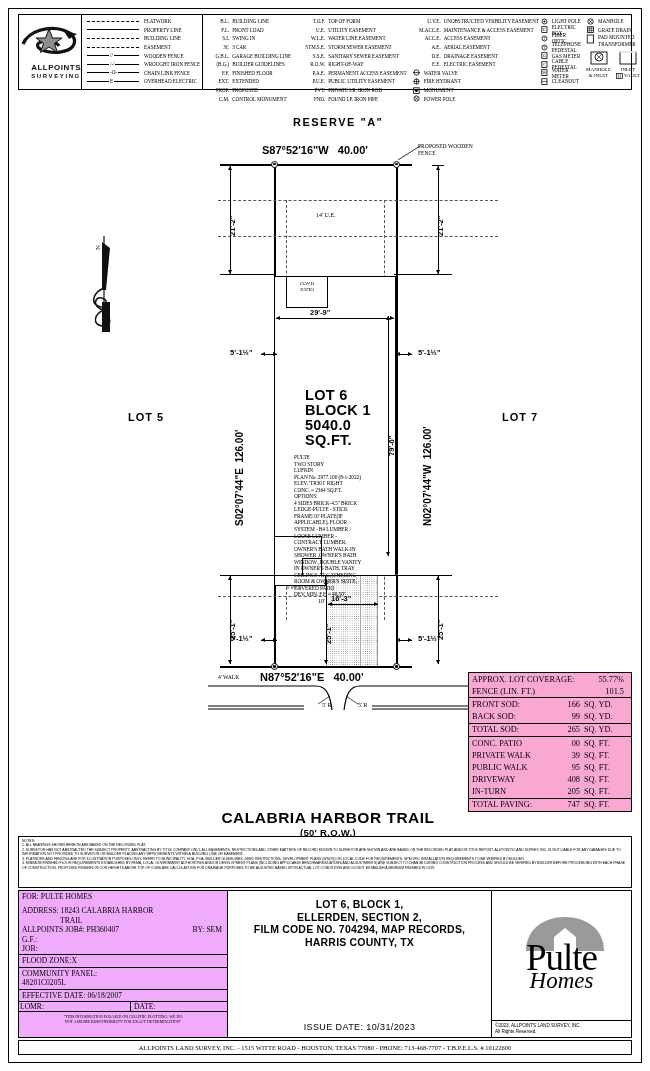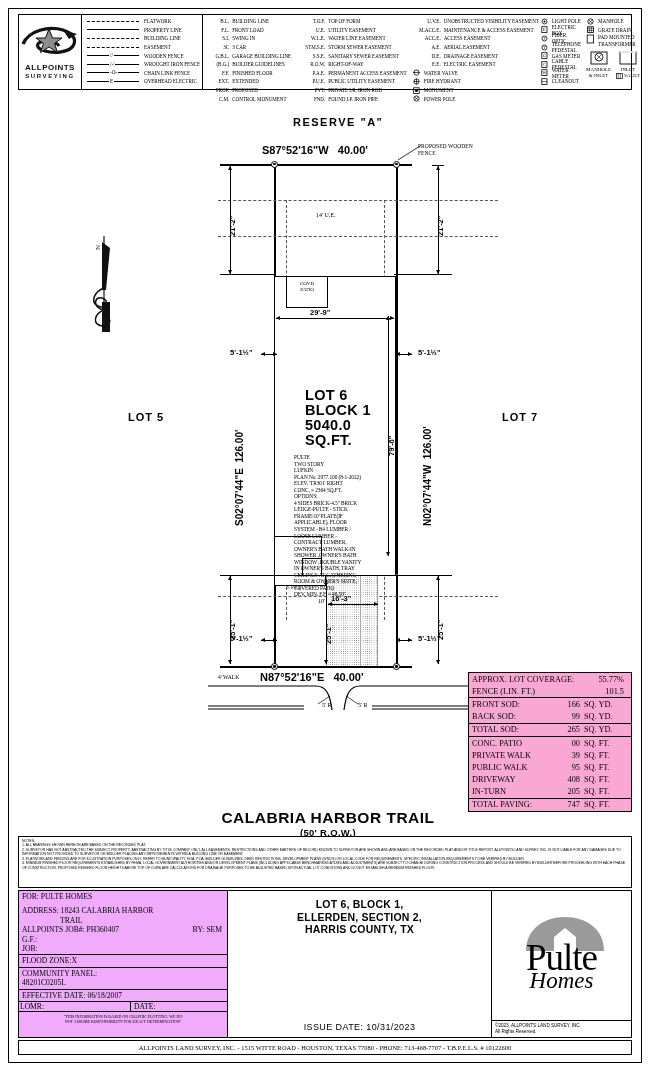--- a/index.html
+++ b/index.html
@@ -34,21 +34,21 @@
     width: 614px; height: 76px;
     border: 1px solid #000;
     display: flex;
     background: #fff;
   }
   #logo-cell {
     width: 78px;
     border-right: 1px solid #000;
     position: relative;
     display: flex; flex-direction: column;
-    align-items: center; justify-content: center;
+    align-items: flex-end; justify-content: center;
   }
   .allpoints-star { position: relative; width: 62px; height: 40px; }
   .allpoints-star svg { display: block; }
   .allpoints-word {
     font-family: "Liberation Sans", sans-serif;
     font-weight: bold;
     font-size: 8px;
     letter-spacing: .5px;
     line-height: 8px;
     text-align: center;
@@ -962,20 +962,21 @@
           <div>"THIS INFORMATION IS BASED ON GRAPHIC PLOTTING.  WE DO</div>
           <div>NOT ASSUME RESPONSIBILITY FOR EXACT DETERMINATION"</div>
         </div>
       </div>
     </div>
 
     <div id="tbl-mid">
       <div id="legal">
         <div>LOT 6, BLOCK 1,</div>
         <div>ELLERDEN, SECTION  2,</div>
+        <div>FILM CODE NO. 704294, MAP RECORDS,</div>
         <div>HARRIS COUNTY, TX</div>
       </div>
       <div id="issue">ISSUE DATE: 10/31/2023</div>
     </div>
 
     <div id="tbl-right">
       <div id="pulte-logo">
         <div id="pulte-inner">
           <svg class="abs" style="left:22px; top:2px;" width="82" height="36" viewBox="0 0 82 36">
             <path d="M2 36 C2 14, 20 2, 41 2 C62 2, 80 14, 80 36 Z" fill="#9a9a9a"></path>

